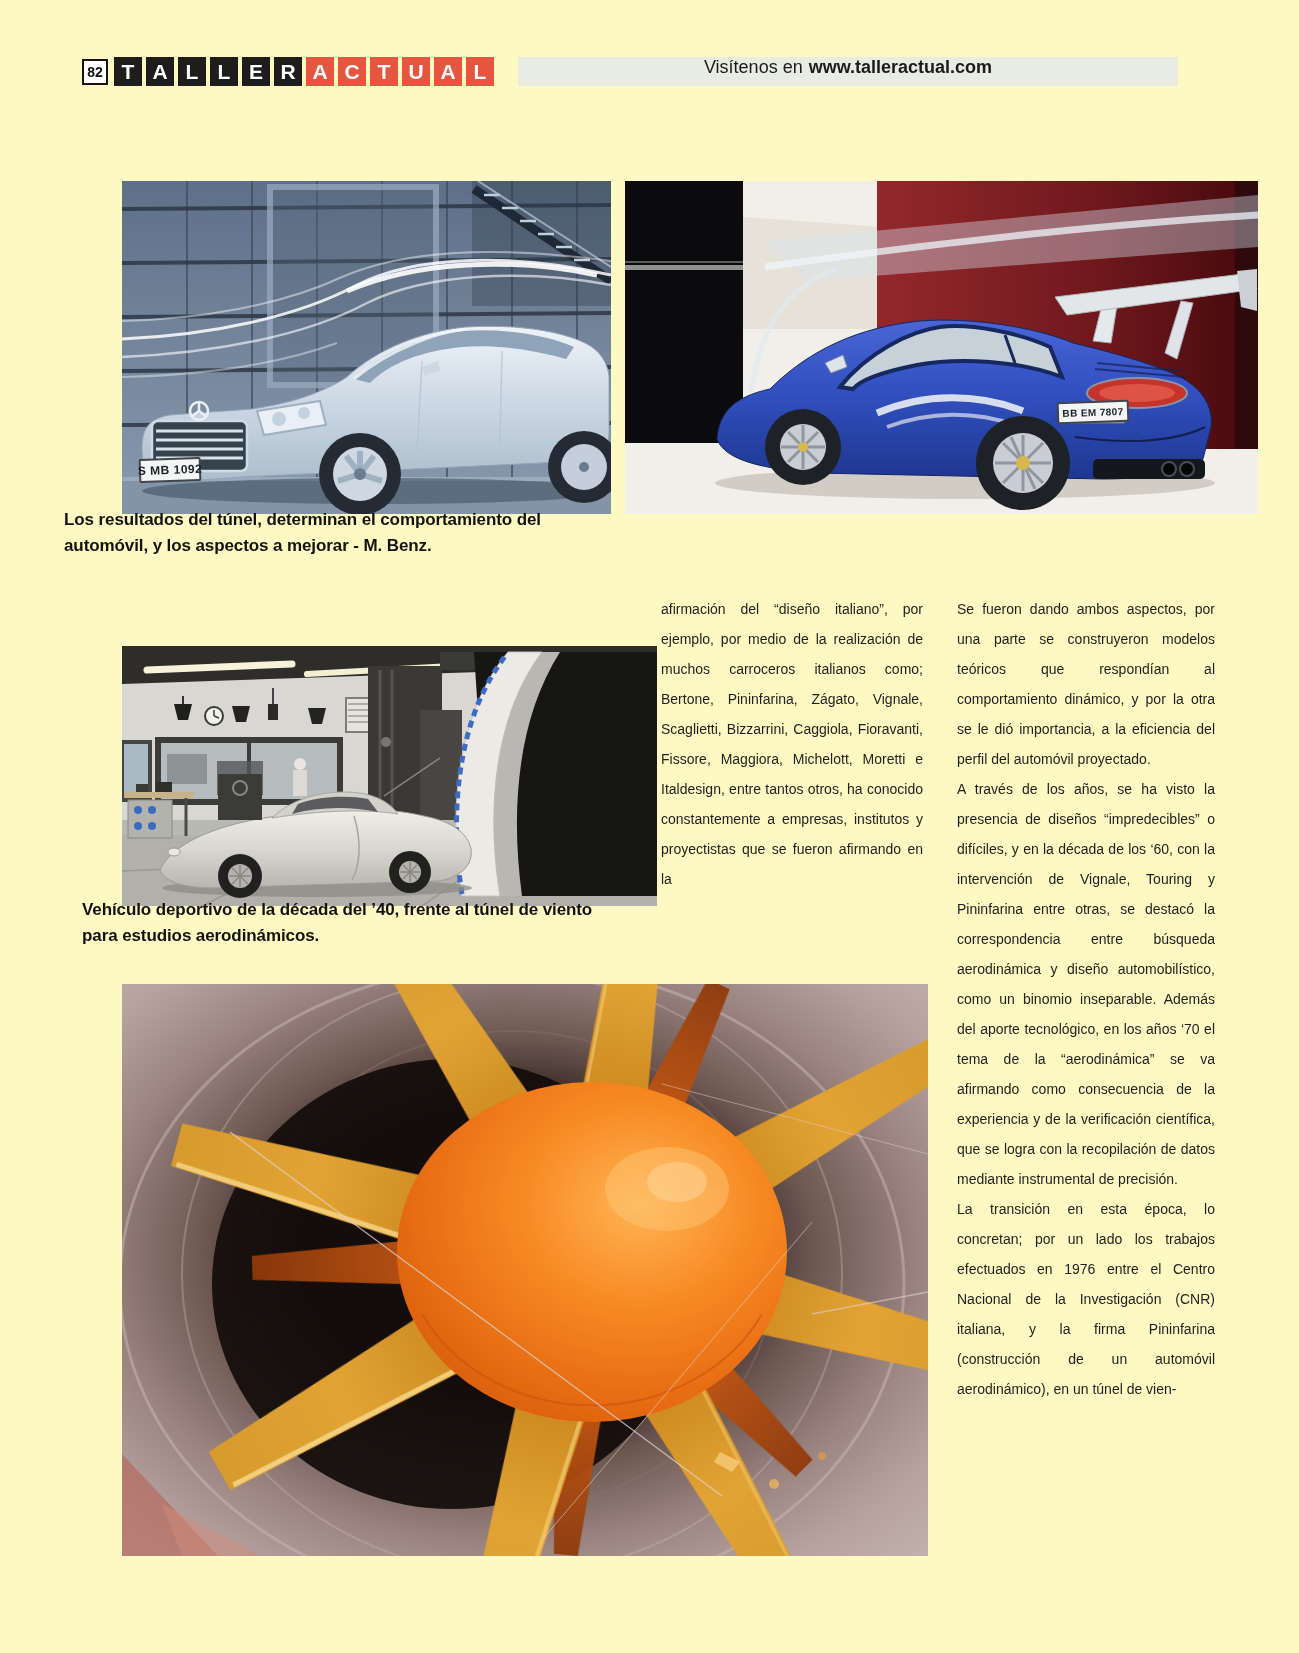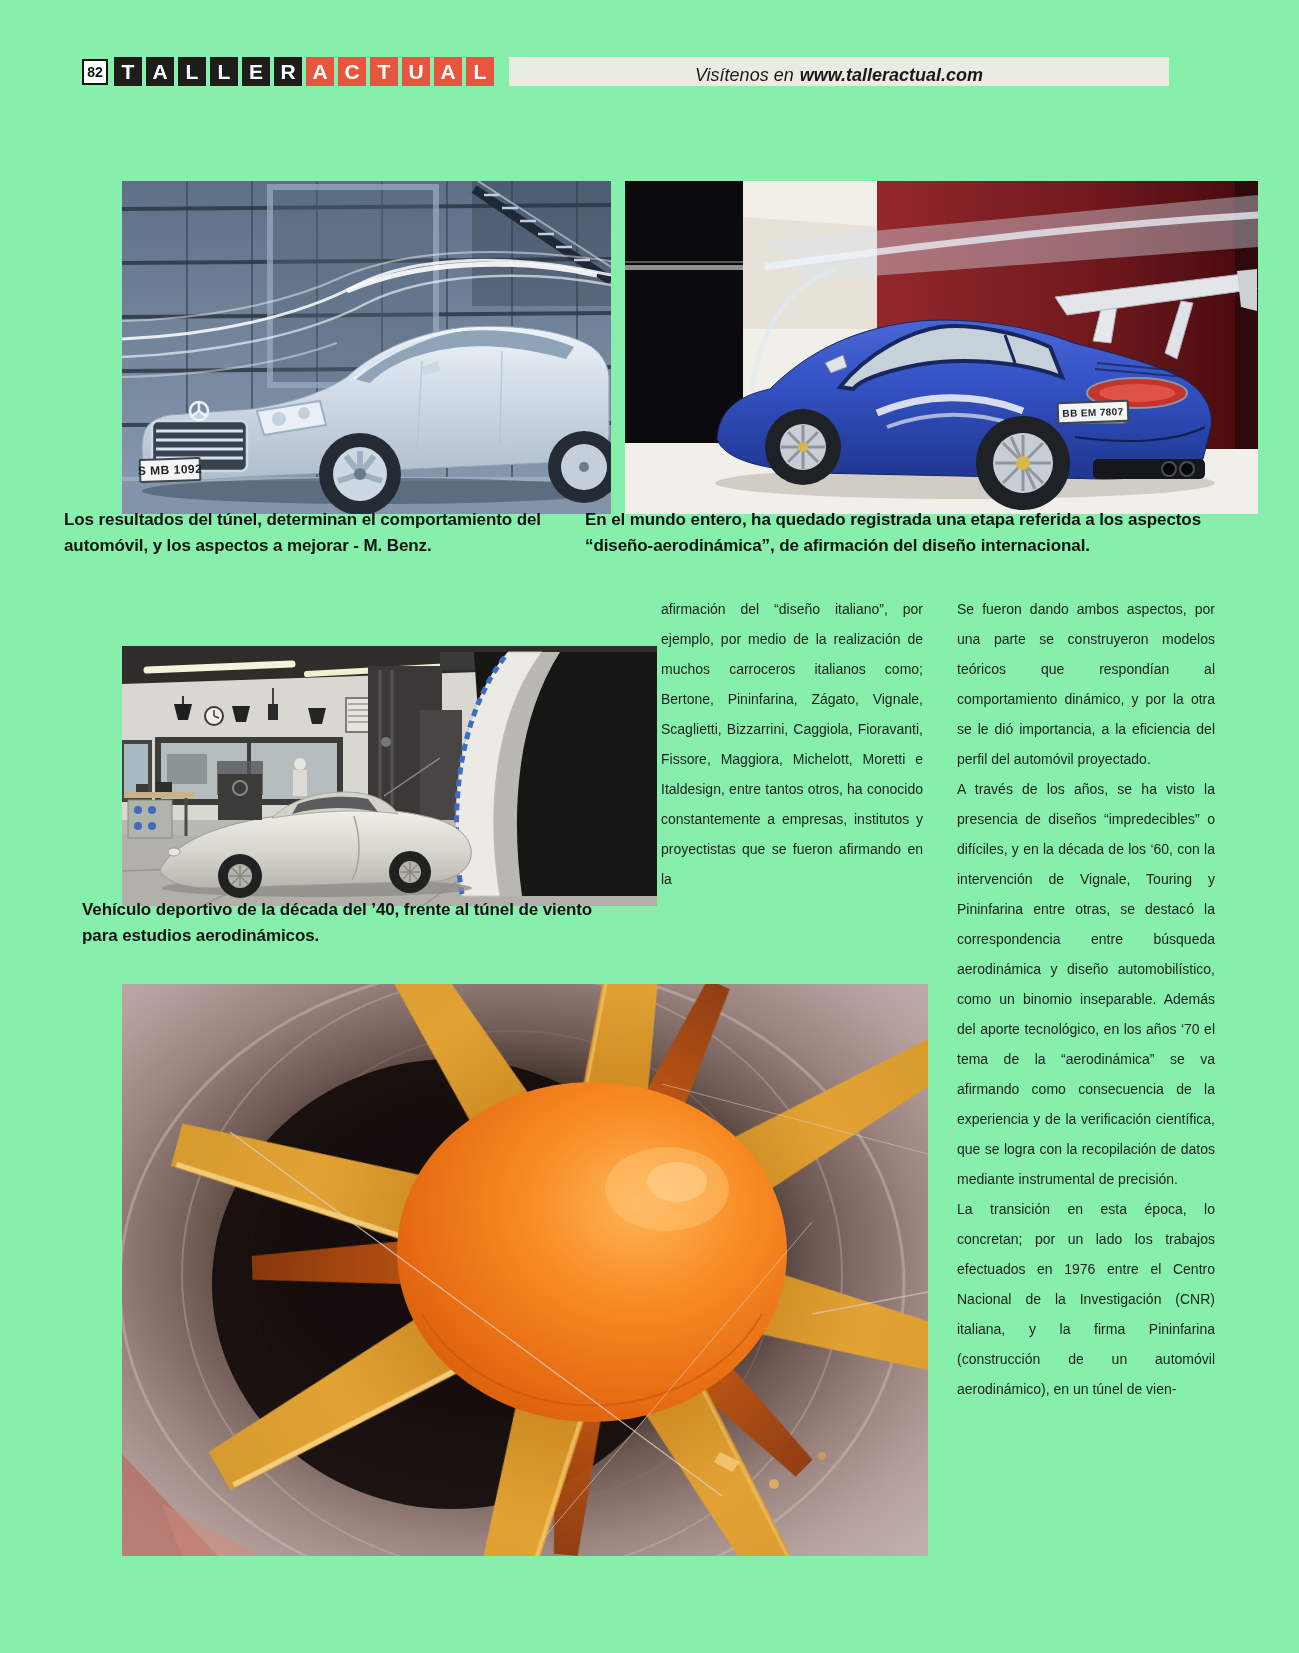--- a/index.html
+++ b/index.html
@@ -1,31 +1,31 @@
 <!DOCTYPE html>
 <html lang="es"><head>
 <meta charset="utf-8">
 <style>
   html,body{margin:0;padding:0;background:#ffffff;}
-  .page{position:relative;width:1299px;height:1653px;background:#86efac;
+  .page{position:relative;width:1299px;height:1653px;background:#fef9c3;
         font-family:"Liberation Sans",sans-serif;overflow:hidden;}
 
   
   .masthead{position:absolute;left:82px;top:57px;display:flex;align-items:flex-start;}
   .pagenum{width:22px;height:22px;border:2px solid #141414;background:#fff;
            display:flex;align-items:center;justify-content:center;
            font-weight:bold;font-size:14px;color:#111;margin:2px 6px 0 0;}
   .tiles{display:flex;}
   .tile{width:28px;height:29px;margin-right:4px;display:flex;align-items:center;
         justify-content:center;color:#fff;font-weight:bold;font-size:21px;}
   .tile.dark{background:#1d1d1b;}
   .tile.red{background:#e6553d;}
-  .visitbar{margin-left:11px;width:660px;height:29px;background:#e9ece2;
-            display:flex;align-items:flex-end;justify-content:center;
-            font-size:18px;color:#1a1a1a;font-style:italic;}
+  .visitbar{margin-left:20px;width:660px;height:29px;background:#e9ece2;
+            display:flex;align-items:flex-start;justify-content:center;
+            font-size:18px;color:#1a1a1a;}
   .visitbar .url{font-weight:bold;margin-left:6px;}
 
   
   .photo{position:absolute;overflow:hidden;background:#888;}
   .photo svg{display:block;width:100%;height:100%;}
   .photo-mercedes{left:82px;top:165px;width:489px;height:333px;}
   .photo-porsche{left:585px;top:165px;width:633px;height:333px;}
   .photo-vintage{left:82px;top:630px;width:535px;height:260px;}
   .photo-fan{left:82px;top:968px;width:806px;height:572px;}
 
@@ -253,21 +253,20 @@
           <line x1="163" y1="251" x2="193" y2="281"></line>
             <line x1="193" y1="251" x2="163" y2="281"></line>
         </g>
         <circle cx="178" cy="266" r="5" fill="#d6b750"></circle>
       </g>
     </svg>
     <div class="plate plate-pz">BB EM 7807</div>
   </figure>
 
   <p class="caption cap-mercedes">Los resultados del túnel, determinan el comportamiento del automóvil, y los aspectos a mejorar - M. Benz.</p>
-  <p class="caption cap-porsche">En el mundo entero, ha quedado registrada una etapa referida a los aspectos “diseño-aerodinámica”, de afirmación del diseño internacional.</p>
 
   <figure class="photo photo-vintage">
     <svg viewBox="0 0 535 260">
       <defs>
         <linearGradient id="silverg" x1="0" y1="0" x2="0" y2="1">
           <stop offset="0" stop-color="#efeee7"></stop>
             <stop offset="0.5" stop-color="#d9d8d0"></stop>
             <stop offset="1" stop-color="#b7b6ae"></stop>
         </linearGradient>
       </defs>

